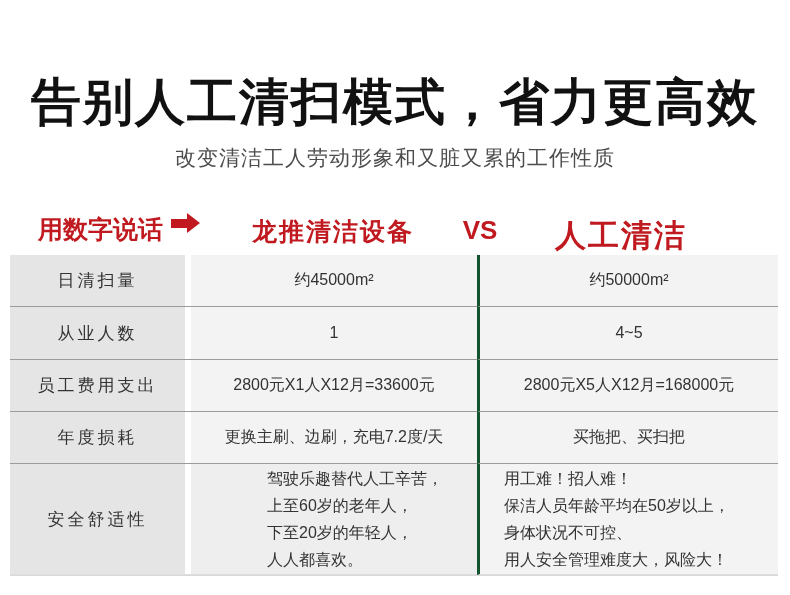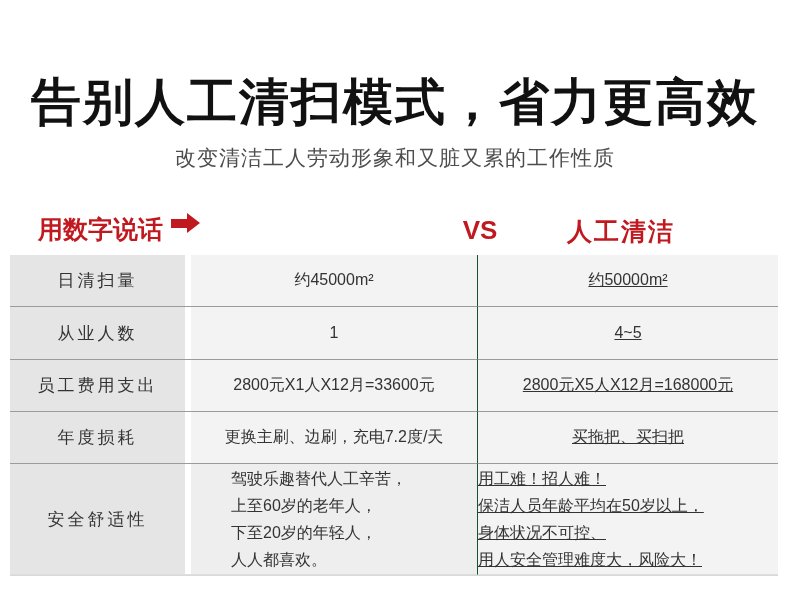--- a/index.html
+++ b/index.html
@@ -37,65 +37,66 @@
   .cmp-header .product-left{
     position:absolute;left:333px;top:2px;transform:translateX(-50%);
     font-size:25px;font-weight:bold;white-space:nowrap;letter-spacing:2px;
   }
   .cmp-header .versus{
     position:absolute;left:480px;top:2px;transform:translateX(-50%);
     font-size:26px;font-weight:bold;white-space:nowrap;
   }
   .cmp-header .product-right{
     position:absolute;left:621px;top:2px;transform:translateX(-50%);
-    font-size:25px;font-weight:bold;white-space:nowrap;letter-spacing:2px;
+    font-size:31px;font-weight:bold;white-space:nowrap;letter-spacing:2px;
   }
 
   
   .cmp-table{
     position:absolute;top:255px;left:10px;width:768px;
     display:grid;
     grid-template-columns:175px 6px 286px 301px;
     grid-template-rows:52px 53px 52px 52px 111px;
     border-bottom:1px solid #d9d9d9;
     color:#333333;
   }
   .cell{
     display:flex;align-items:center;justify-content:center;
     border-bottom:1px solid #9b9b9b;
     box-sizing:border-box;font-size:16px;
   }
   .cell.label{background:#e5e5e5;font-size:17px;letter-spacing:3px;}
   .cell.gutter{background:#ffffff;}
   .cell.machine{background:#f3f3f3;}
-  .cell.manual{background:#f3f3f3;border-left:1px solid #14532d;text-decoration:underline;}
+  .cell.manual{background:#f3f3f3;border-left:3px solid #14532d;}
   .row-last{border-bottom:1px solid #dedede;}
   .cell.multiline{
     flex-direction:column;align-items:flex-start;justify-content:center;
     line-height:27px;
   }
-  .cell.machine.multiline{padding-left:40px;background:#eeeeee;}
-  .cell.manual.multiline{}
+  .cell.machine.multiline{padding-left:76px;background:#eeeeee;}
+  .cell.manual.multiline{padding-left:24px;}
 </style>
 </head>
 <body>
 
 <div class="page">
 
   <div class="main-title">告别人工清扫模式，省力更高效</div>
   <div class="sub-title">改变清洁工人劳动形象和又脏又累的工作性质</div>
 
   <div class="cmp-header">
     <div class="lead">
       <span>用数字说话</span>
       <span class="arrow">
         <span class="shaft"></span>
           <span class="head"></span>
       </span>
     </div>
+    <div class="product-left">龙推清洁设备</div>
     <div class="versus">VS</div>
     <div class="product-right">人工清洁</div>
   </div>
 
   <div class="cmp-table">
 
     <div class="cell label">日清扫量</div>
     <div class="cell gutter"></div>
     <div class="cell machine">约45000m²</div>
     <div class="cell manual">约50000m²</div>

